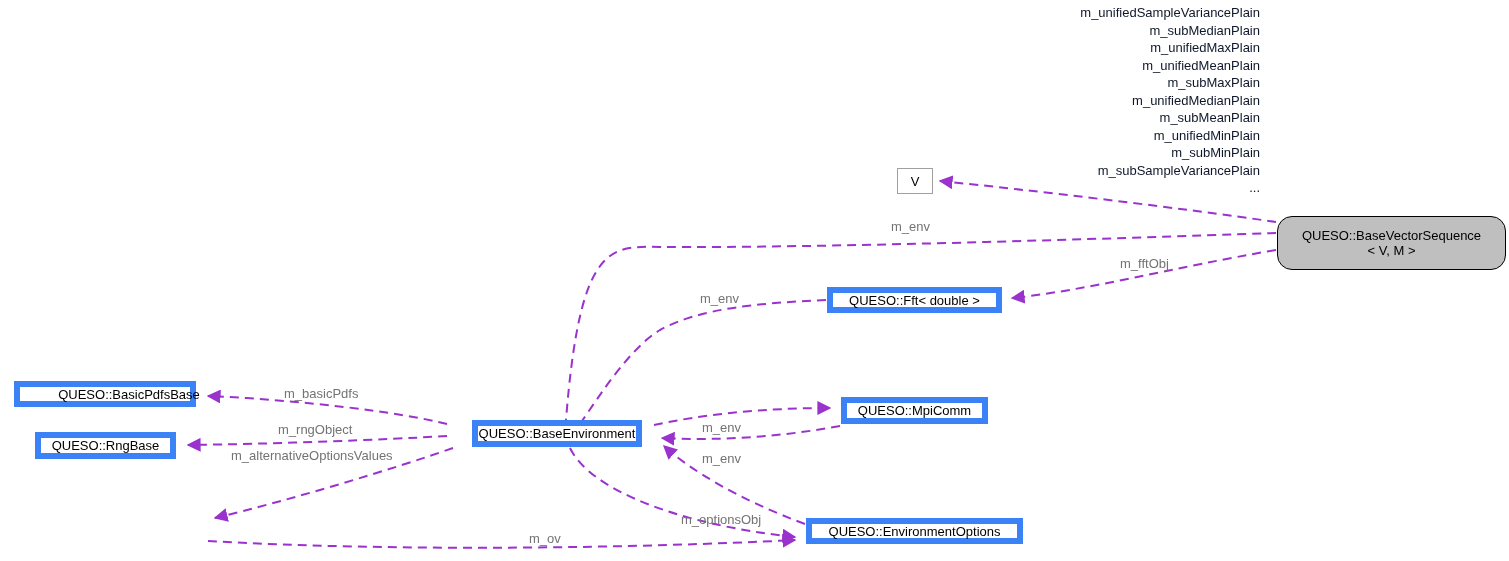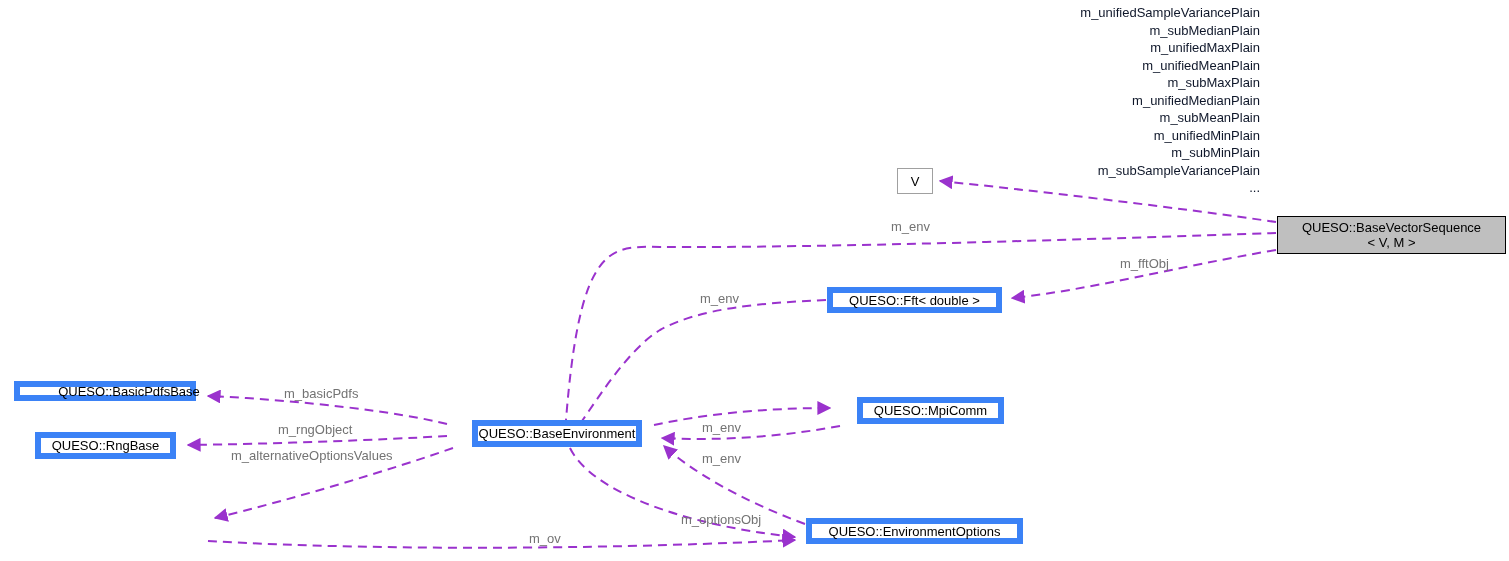--- a/index.html
+++ b/index.html
@@ -154,30 +154,30 @@
   <div class="edge-label" style="left:278px; top:421px;">m_rngObject</div>
 
   <div class="edge-label" style="left:231px; top:447px;">m_alternativeOptionsValues</div>
 
   <div class="edge-label" style="left:681px; top:511px;">m_optionsObj</div>
 
   <div class="edge-label" style="left:529px; top:530px;">m_ov</div>
 
   <div class="node tparam" style="left:897px; top:168px; width:36px; height:26px;">V</div>
 
-  <div class="node highlight" style="left:1277px; top:216px; width:229px; height:38px; flex-direction:column;">
+  <div class="node highlight" style="left:1277px; top:216px; width:229px; height:54px; flex-direction:column;border-radius:15px;">
     <span>QUESO::BaseVectorSequence</span>
     <span>&lt; V, M &gt;</span>
   </div>
 
   <div class="node" style="left:827px; top:287px; width:175px; height:26px;">QUESO::Fft&lt; double &gt;</div>
 
-  <div class="node" style="left:14px; top:381px; width:182px; height:20px;padding-left:48px;">QUESO::BasicPdfsBase</div>
+  <div class="node" style="left:14px; top:381px; width:182px; height:26px;padding-left:48px;">QUESO::BasicPdfsBase</div>
 
-  <div class="node" style="left:841px; top:397px; width:147px; height:27px;margin-left:16px;">QUESO::MpiComm</div>
+  <div class="node" style="left:841px; top:397px; width:147px; height:27px;">QUESO::MpiComm</div>
 
   <div class="node" style="left:472px; top:420px; width:170px; height:27px;">QUESO::BaseEnvironment</div>
 
   <div class="node" style="left:35px; top:432px; width:141px; height:27px;">QUESO::RngBase</div>
 
 
   <div class="node" style="left:806px; top:518px; width:217px; height:26px;">QUESO::EnvironmentOptions</div>
 
 </div>
 

